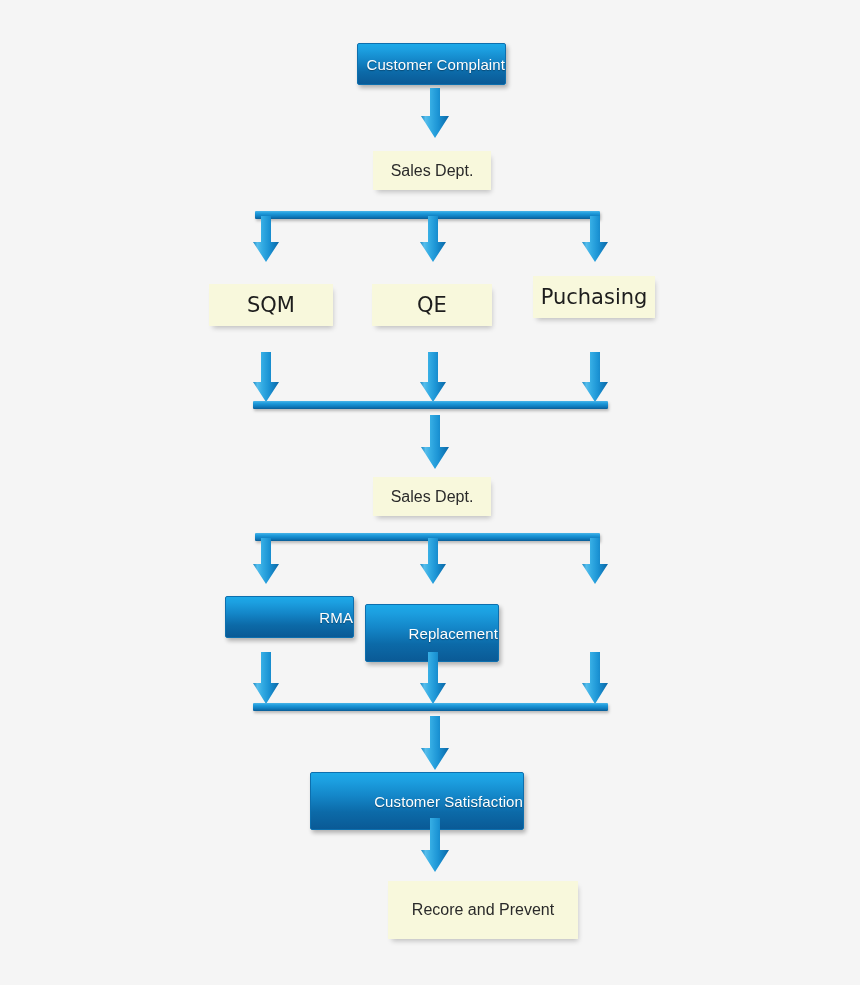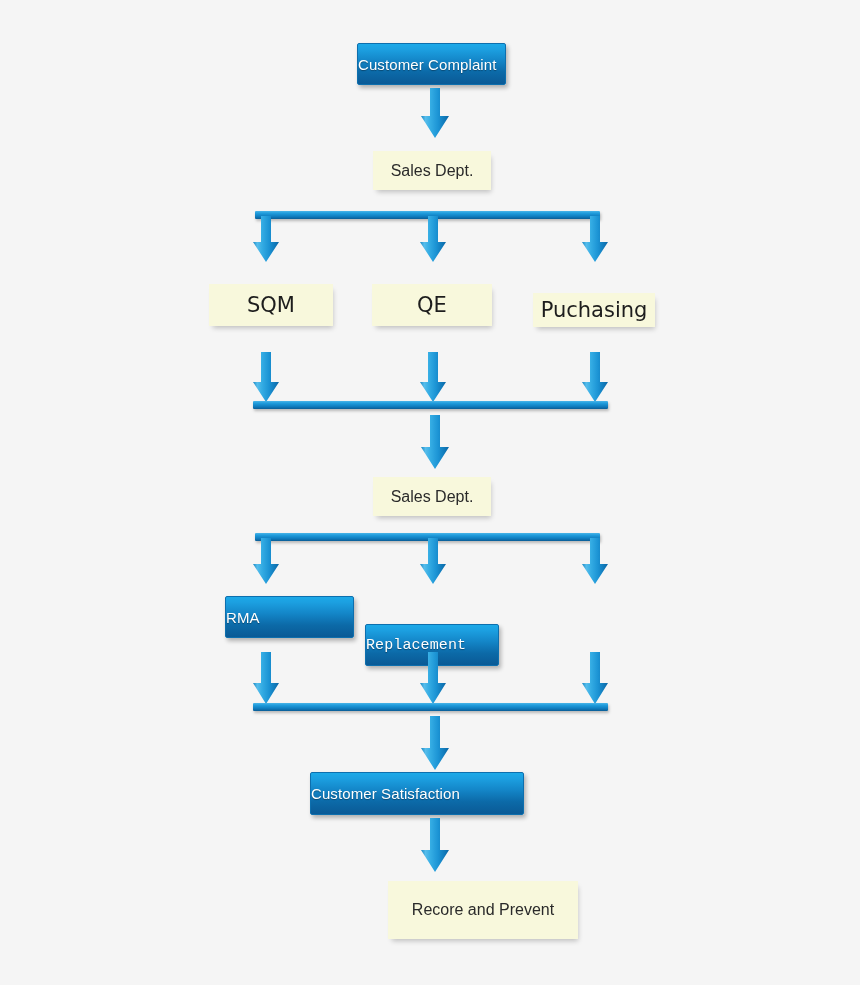--- a/index.html
+++ b/index.html
@@ -24,21 +24,21 @@
         #1ca9e8 0%,
         #1c9fe0 14%,
         #1487c9 40%,
         #0c6aa8 70%,
         #0a5a96 100%);
     border: 1px solid #0d6fae;
     border-radius: 2px;
     box-shadow: 2px 3px 4px rgba(0,0,0,0.28);
     display: flex;
     align-items: center;
-    justify-content: flex-start;
+    justify-content: flex-end;
     color: #ffffff;
     font-size: 15px;
     letter-spacing: 0.1px;
     text-shadow: 0 1px 1px rgba(0,0,0,0.35);
     white-space: nowrap;
   }
 
   
   .note-box {
     position: absolute;
@@ -153,21 +153,21 @@
     <span class="note-curl"></span>
     <span class="note-label">QE</span>
   </div>
 
   <div class="note-box note-serif" style="left:209px; top:284px; width:124px; height:42px;">
     <span class="note-paper"></span>
     <span class="note-curl"></span>
     <span class="note-label">SQM</span>
   </div>
 
-  <div class="note-box note-serif" style="left:533px; top:293px; width:122px; height:34px;">
+  <div class="note-box note-serif" style="left:533px; top:276px; width:122px; height:42px;">
     <span class="note-paper"></span>
     <span class="note-curl"></span>
     <span class="note-label">Puchasing</span>
   </div>
 
   <svg class="arrow" style="left:251px; top:352px;" width="30" height="52" viewBox="0 0 30 52">
     <path d="M10,0 L20,0 L20,30 L28,30 L15,50 L2,30 L10,30 Z" fill="url(#arrGrad)"></path>
   </svg>
   <svg class="arrow" style="left:418px; top:352px;" width="30" height="52" viewBox="0 0 30 52">
     <path d="M10,0 L20,0 L20,30 L28,30 L15,50 L2,30 L10,30 Z" fill="url(#arrGrad)"></path>
@@ -197,42 +197,42 @@
     <path d="M10,0 L20,0 L20,26 L28,26 L15,46 L2,26 L10,26 Z" fill="url(#arrGrad)"></path>
   </svg>
   <svg class="arrow" style="left:580px; top:538px;" width="30" height="48" viewBox="0 0 30 48">
     <path d="M10,0 L20,0 L20,26 L28,26 L15,46 L2,26 L10,26 Z" fill="url(#arrGrad)"></path>
   </svg>
 
   <div class="blue-box" style="left:201px; top:596px; width:129px; height:42px;margin-left:24px;">
     <span>RMA</span>
   </div>
 
-  <div class="blue-box" style="left:365px; top:624px; width:134px; height:42px;font-family:Liberation Mono, monospace;">
+  <div class="blue-box" style="left:365px; top:604px; width:134px; height:58px;">
     <span>Replacement</span>
   </div>
 
 
   <svg class="arrow" style="left:251px; top:652px;" width="30" height="54" viewBox="0 0 30 54">
     <path d="M10,0 L20,0 L20,31 L28,31 L15,52 L2,31 L10,31 Z" fill="url(#arrGrad)"></path>
   </svg>
   <svg class="arrow" style="left:418px; top:652px;" width="30" height="54" viewBox="0 0 30 54">
     <path d="M10,0 L20,0 L20,31 L28,31 L15,52 L2,31 L10,31 Z" fill="url(#arrGrad)"></path>
   </svg>
   <svg class="arrow" style="left:580px; top:652px;" width="30" height="54" viewBox="0 0 30 54">
     <path d="M10,0 L20,0 L20,31 L28,31 L15,52 L2,31 L10,31 Z" fill="url(#arrGrad)"></path>
   </svg>
 
   <div class="hbar" style="left:253px; top:703px; width:355px;"></div>
 
   <svg class="arrow" style="left:418px; top:716px;" width="34" height="56" viewBox="0 0 34 56">
     <path d="M12,0 L22,0 L22,32 L31,32 L17,54 L3,32 L12,32 Z" fill="url(#arrGrad)"></path>
   </svg>
 
-  <div class="blue-box" style="left:310px; top:772px; width:214px; height:43px;">
+  <div class="blue-box" style="left:310px; top:772px; width:214px; height:58px;">
     <span>Customer Satisfaction</span>
   </div>
 
   <svg class="arrow" style="left:418px; top:818px;" width="34" height="56" viewBox="0 0 34 56">
     <path d="M12,0 L22,0 L22,32 L31,32 L17,54 L3,32 L12,32 Z" fill="url(#arrGrad)"></path>
   </svg>
 
   <div class="note-box note-sans" style="left:340px; top:881px; width:190px; height:58px;margin-left:48px;">
     <span class="note-paper"></span>
     <span class="note-curl"></span>

